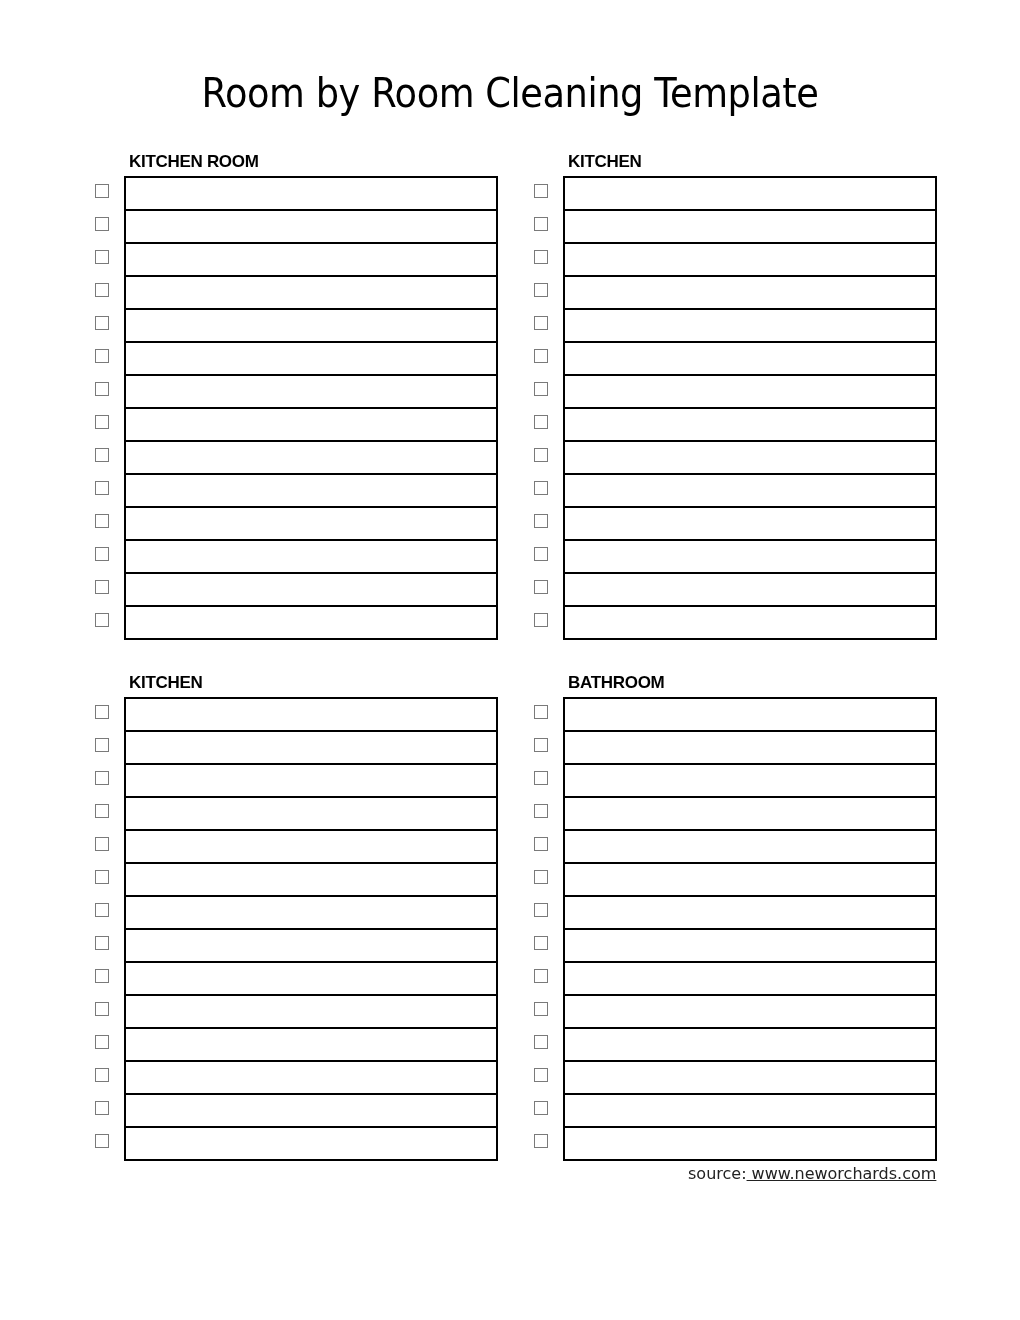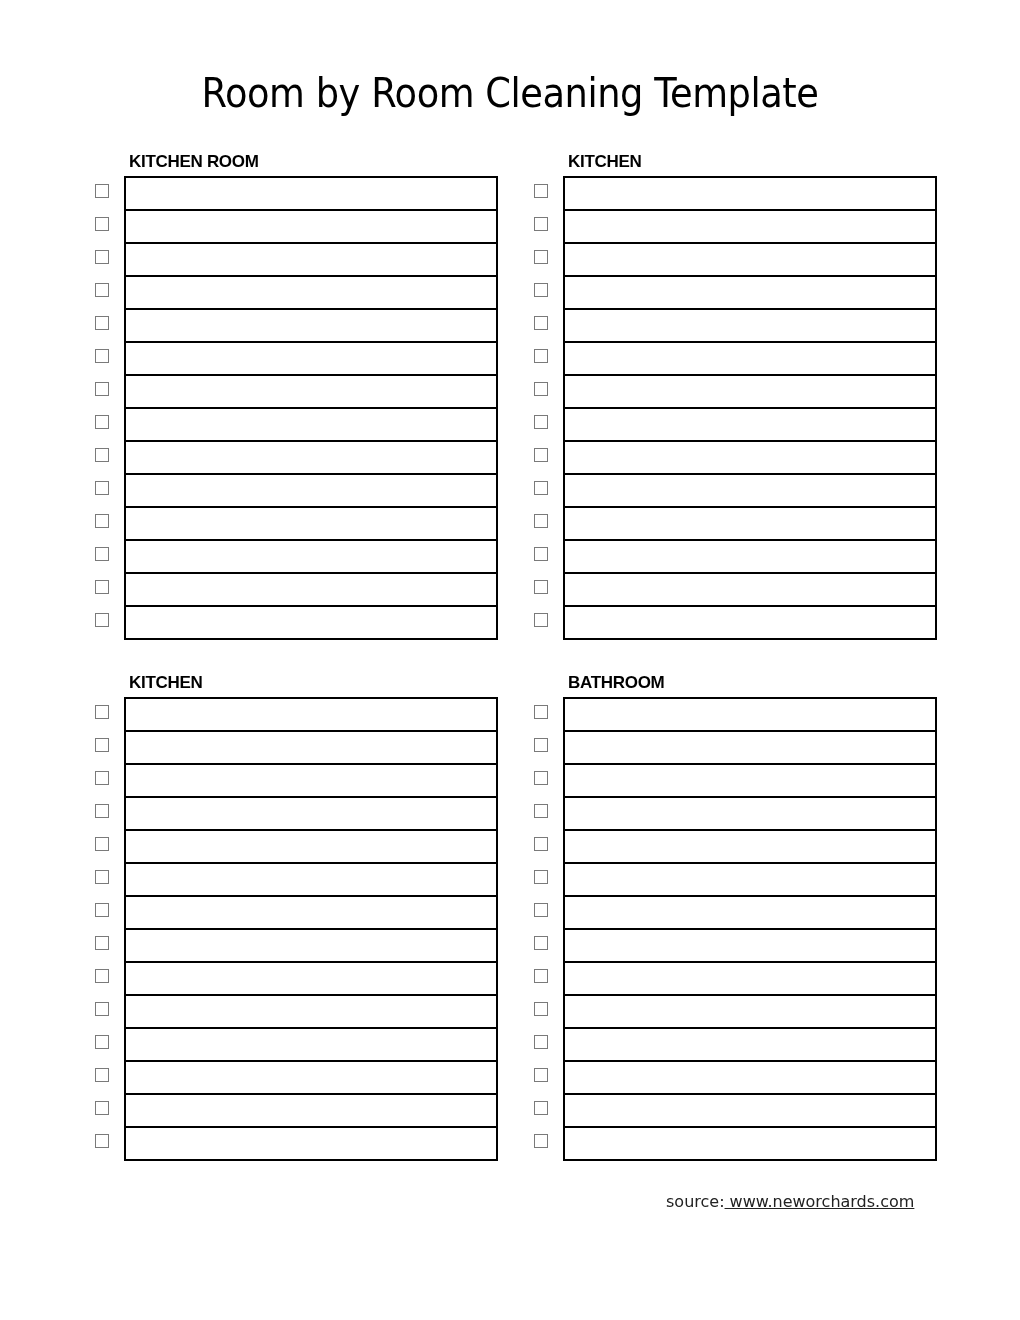--- a/index.html
+++ b/index.html
@@ -5,21 +5,21 @@
   html, body { margin:0; padding:0; background:#ffffff; }
   body { width:1020px; height:1320px; position:relative; overflow:hidden; font-family:"Liberation Sans", sans-serif; color:#000; }
   .title { position:absolute; left:0; top:70px; width:1020px; text-align:center; font-family:"DejaVu Sans", sans-serif; font-size:40px; font-weight:normal; letter-spacing:-0.5px; transform:scaleX(0.92); }
   .section { position:absolute; width:420px; }
   .sec-title { position:absolute; left:34px; top:-24px; font-family:"Liberation Sans", sans-serif; font-weight:bold; font-size:17px; letter-spacing:-0.3px; }
   .rows { position:absolute; left:29px; top:0; width:374px; }
   .row { position:relative; height:33px; }
   .line { position:absolute; left:0; top:0; width:370px; height:31px; border:2px solid #000; border-bottom:none; }
   .row:last-child .line { height:31px; border-bottom:2px solid #000; }
   .cb { position:absolute; left:-29px; top:8px; width:14px; height:14px; border:1.5px solid #7a7a7a; box-sizing:border-box; background:#fff; cursor:pointer; }
-  .source { position:absolute; left:666px; top:1164px; font-family:"DejaVu Sans", sans-serif; font-size:16px; color:#222;margin-top:28px; }
+  .source { position:absolute; left:688px; top:1164px; font-family:"DejaVu Sans", sans-serif; font-size:16px; color:#222; }
   .source a { color:#222; text-decoration:underline; }
 </style>
 </head>
 <body>
 
 <div class="title">Room by Room Cleaning Template</div>
 
 <div class="section" style="left:95px; top:176px;">
   <div class="sec-title">KITCHEN ROOM</div>
   <div class="rows">

